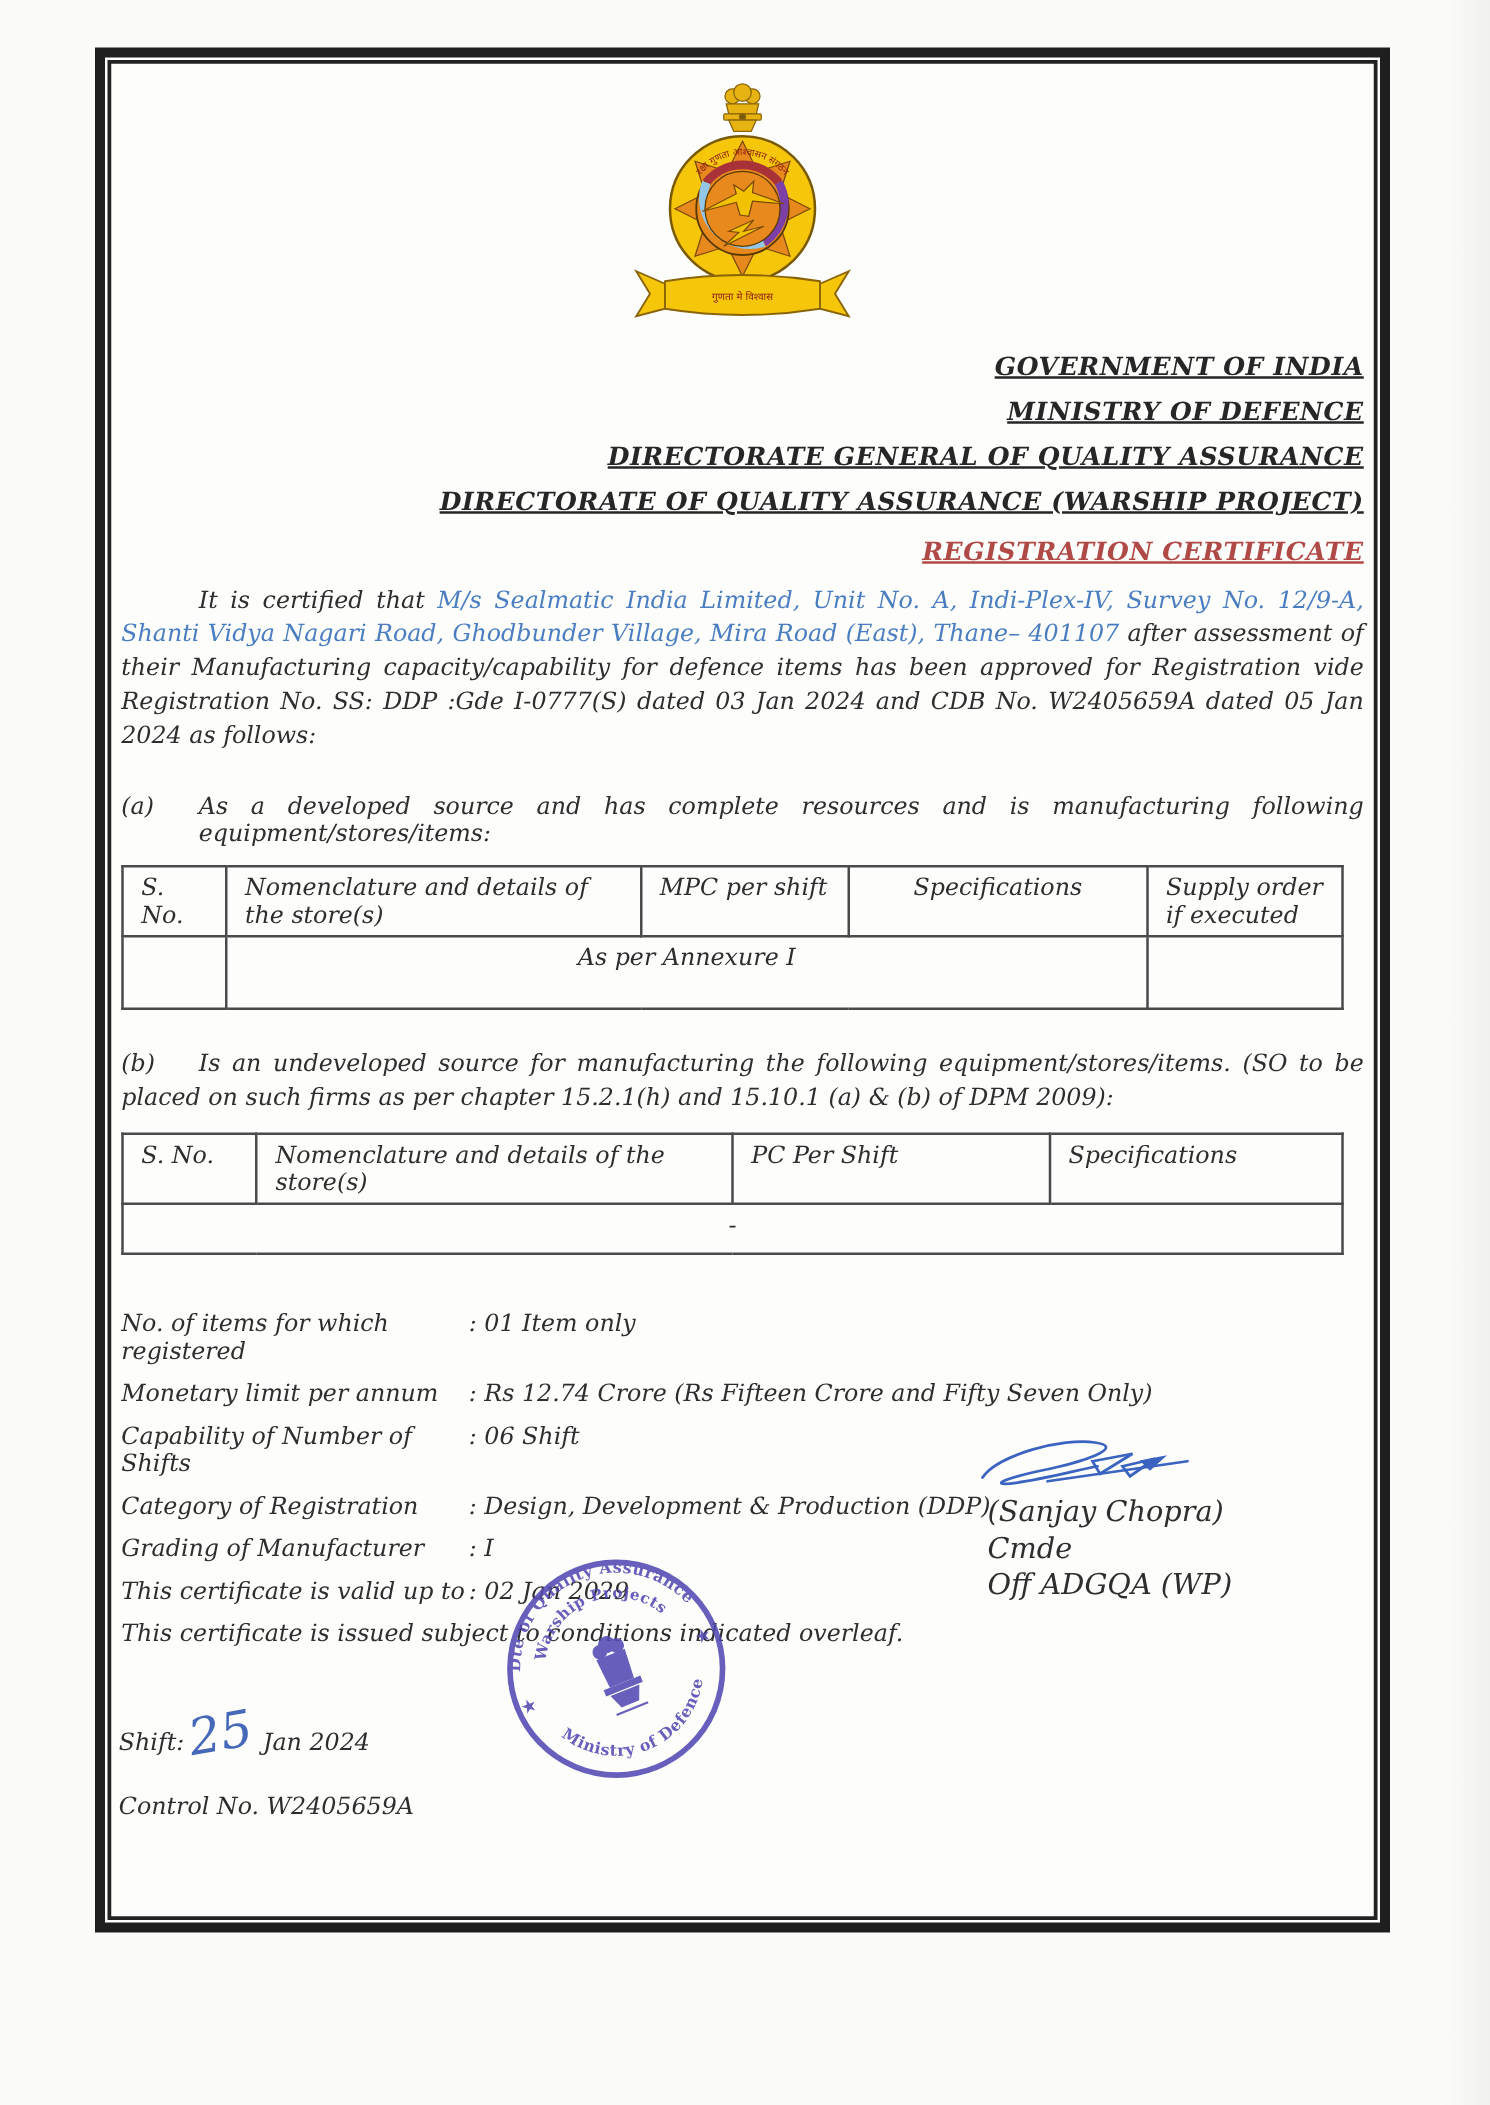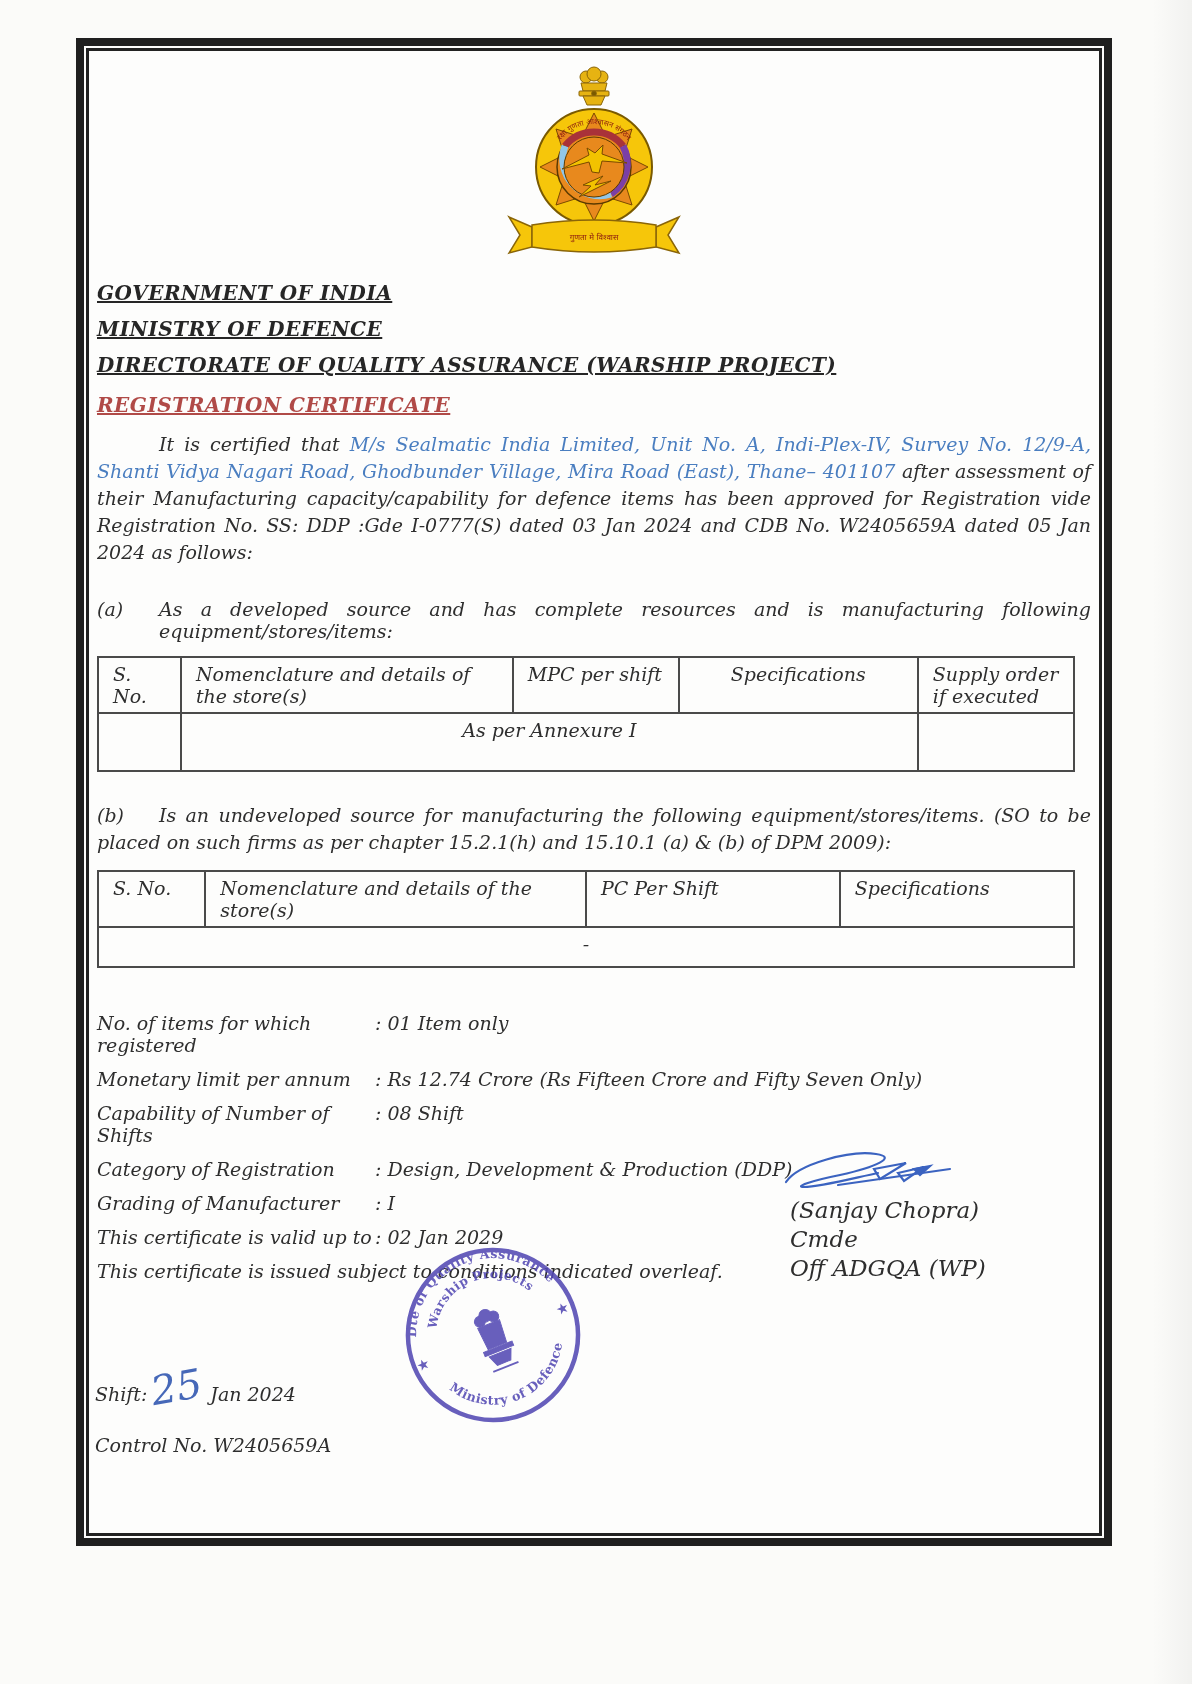--- a/index.html
+++ b/index.html
@@ -22,21 +22,21 @@
   }
   .frame-inner {
     position:absolute; inset:2px; border:3px solid #222; 
   }
   .content { position:relative; width:100%; height:100%; padding:0 8px; }
 
   
   .emblem-block { width:190px; margin:14px auto 0 auto; }
 
   
-  .heads { text-align:left; }
+  .heads { text-align:right; }
   .head-line {
     font-size:20px; font-weight:bold; letter-spacing:0.5px;
     text-decoration:underline; margin-top:12px; color:#262626;
   }
   .cert-title {
     font-size:20px; font-weight:bold; letter-spacing:0.5px;
     text-decoration:underline; margin-top:16px; color:#b04a47;
   }
 
   
@@ -148,20 +148,21 @@
               <path d="M157,162 L180,152 L169,170 L180,188 L157,182 Z" fill="#f6c60a" stroke="#8a6508" stroke-width="1.5"></path>
               <path d="M33,160 Q95,150 157,160 L157,182 Q95,192 33,182 Z" fill="#f6c60a" stroke="#8a6508" stroke-width="1.5"></path>
               <text x="95" y="175" font-size="8" fill="#8b1a10" text-anchor="middle" font-style="normal">गुणता मे विश्वास</text>
             </g>
           </svg>
         </div>
 
         <div class="heads">
           <div class="head-line">GOVERNMENT OF INDIA</div>
           <div class="head-line">MINISTRY OF DEFENCE</div>
+          <div class="head-line">DIRECTORATE GENERAL OF QUALITY ASSURANCE</div>
           <div class="head-line">DIRECTORATE OF QUALITY ASSURANCE (WARSHIP PROJECT)</div>
           <div class="cert-title">REGISTRATION CERTIFICATE</div>
         </div>
 
         <p class="intro"><span>It is certified that </span><span class="company">M/s Sealmatic India Limited, Unit No. A, Indi-Plex-IV, Survey No. 12/9-A, Shanti Vidya Nagari Road, Ghodbunder Village, Mira Road (East), Thane– 401107</span><span> after assessment of their Manufacturing capacity/capability for defence items has been approved for Registration vide Registration No. SS: DDP :Gde I-0777(S) dated 03 Jan 2024 and CDB No. W2405659A dated 05 Jan 2024 as follows:</span></p>
 
         <div class="section-line">
           <span class="section-label">(a)</span>
           <span class="section-text">As a developed source and has complete resources and is manufacturing following equipment/stores/items:</span>
         </div>
@@ -203,21 +204,21 @@
           <div class="detail-row">
             <span class="detail-label">No. of items for which registered</span>
             <span class="detail-value">: 01 Item only</span>
           </div>
           <div class="detail-row">
             <span class="detail-label">Monetary limit per annum</span>
             <span class="detail-value">: Rs 12.74 Crore (Rs Fifteen Crore and Fifty Seven Only)</span>
           </div>
           <div class="detail-row">
             <span class="detail-label">Capability of Number of Shifts</span>
-            <span class="detail-value">: 08 Shift</span>
+            <span class="detail-value">: 06 Shift</span>
           </div>
           <div class="detail-row">
             <span class="detail-label">Category of Registration</span>
             <span class="detail-value">: Design, Development &amp; Production (DDP)</span>
           </div>
           <div class="detail-row">
             <span class="detail-label">Grading of Manufacturer</span>
             <span class="detail-value">: I</span>
           </div>
           <div class="detail-row">

